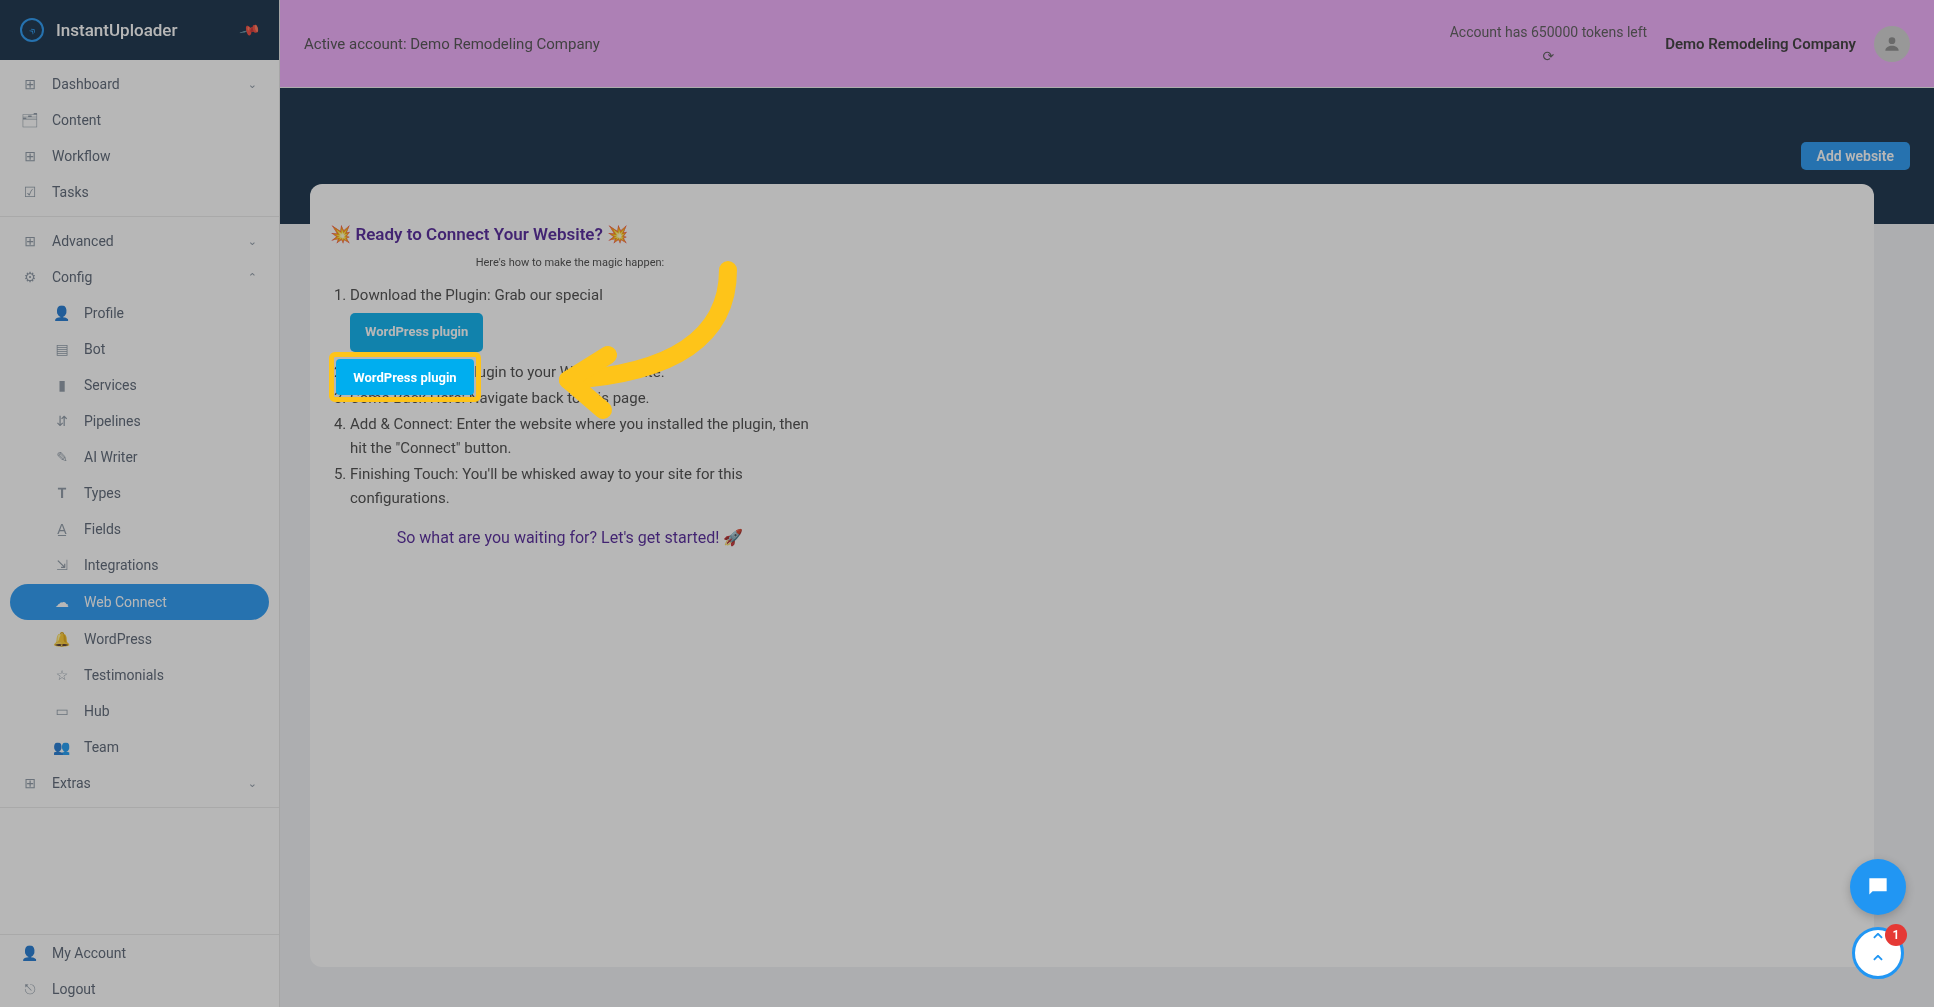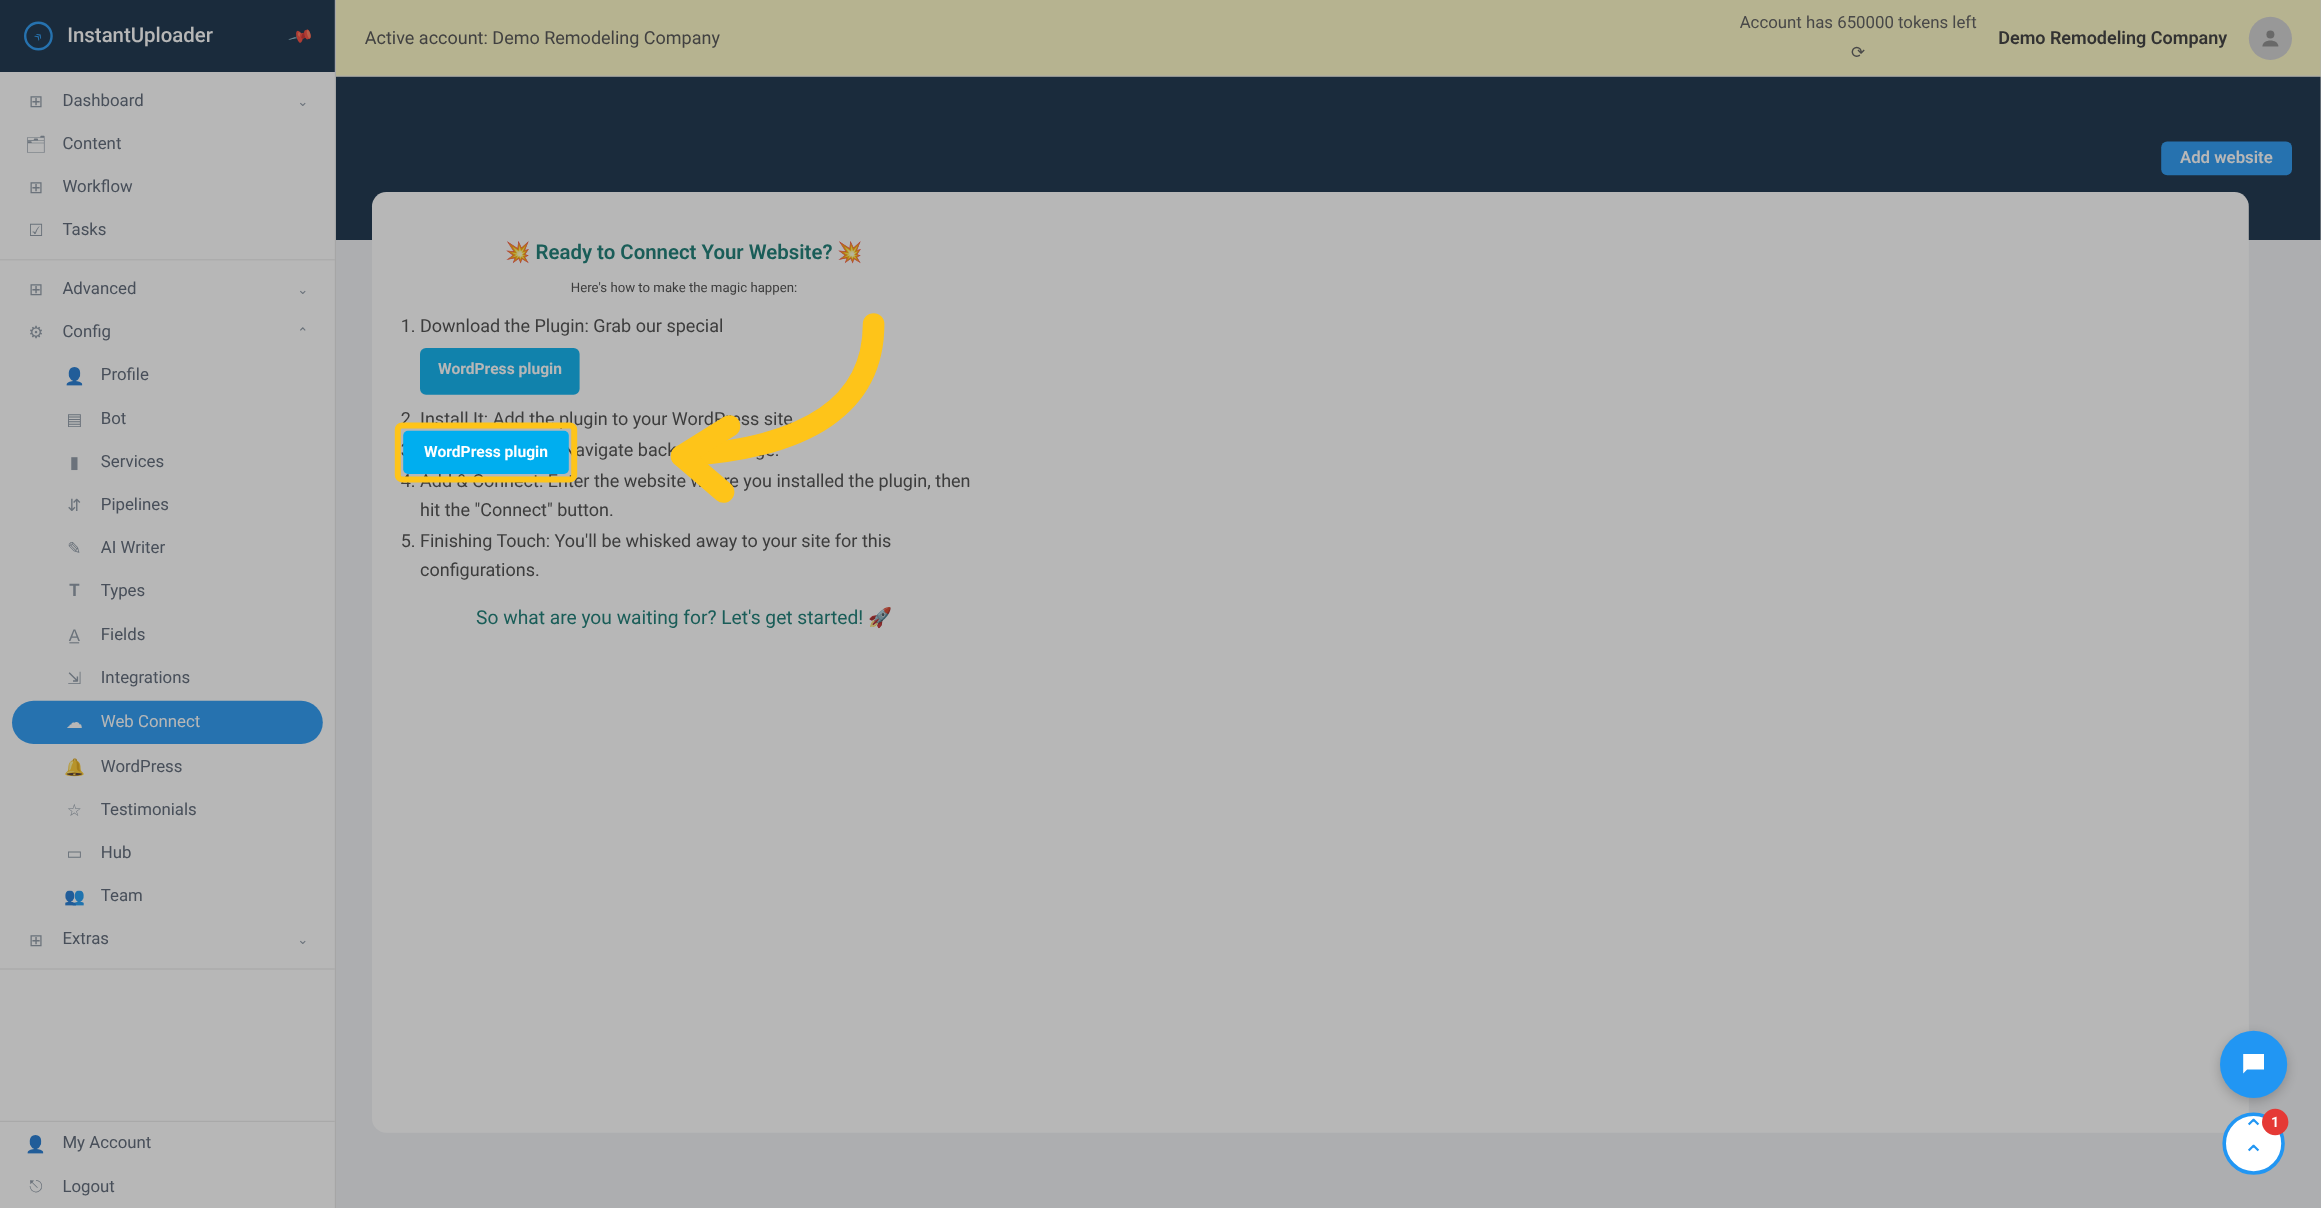--- a/index.html
+++ b/index.html
@@ -107,23 +107,23 @@
       border-top: 1px solid #eaeaea;
     }
     
     .main {
       flex: 1;
       display: flex;
       flex-direction: column;
       overflow: hidden;
     }
     .topbar {
-      background: #fef9c3;
+      background: #f0abfc;
       padding: 0 24px;
-      height: 64px;
+      height: 88px;
       display: flex;
       align-items: center;
       justify-content: space-between;
       border-bottom: 1px solid #eee;
     }
     .topbar-left {
       font-size: 15px;
       color: #4a4a4a;
     }
     .topbar-right {
@@ -181,24 +181,23 @@
     .card {
       background: #fff;
       border-radius: 12px;
       padding: 40px 20px 420px 20px;
       min-height: 700px;
     }
     .card-inner {
       max-width: 480px;
     }
     .title {
-      text-align: center;
       font-size: 17px;
       font-weight: 600;
-      color: #0f766e;
+      color: #4c1d95;
       margin-bottom: 12px;
     }
     .subtitle {
       text-align: center;
       font-size: 11px;
       color: #444;
       margin-bottom: 14px;
     }
     ol {
       padding-left: 20px;
@@ -213,21 +212,21 @@
       color: #fff;
       padding: 9px 15px;
       border-radius: 5px;
       font-size: 13px;
       font-weight: 700;
       margin: 6px 0;
     }
     .closing {
       text-align: center;
       font-size: 16px;
-      color: #0f766e;
+      color: #4c1d95;
       margin-top: 18px;
     }
     
     .floaters {
       position: fixed;
       bottom: 28px;
       right: 28px;
       display: flex;
       flex-direction: column;
       gap: 12px;

